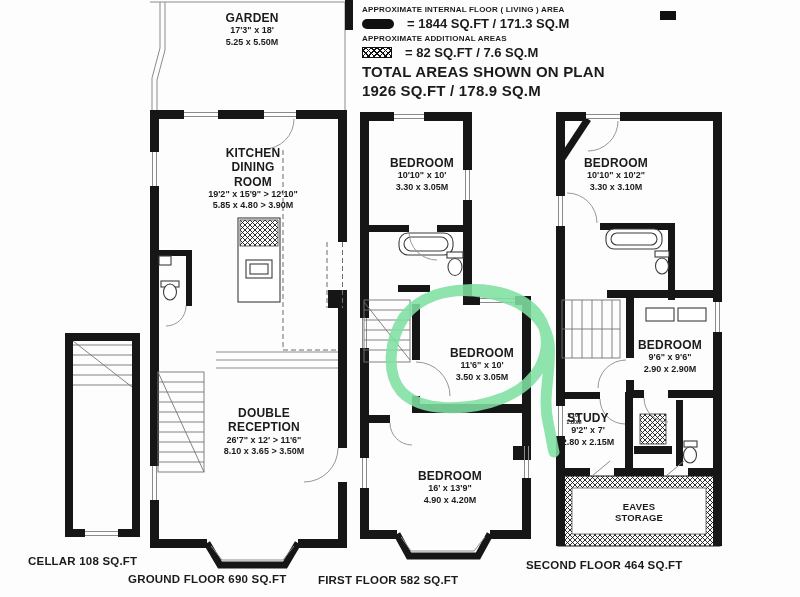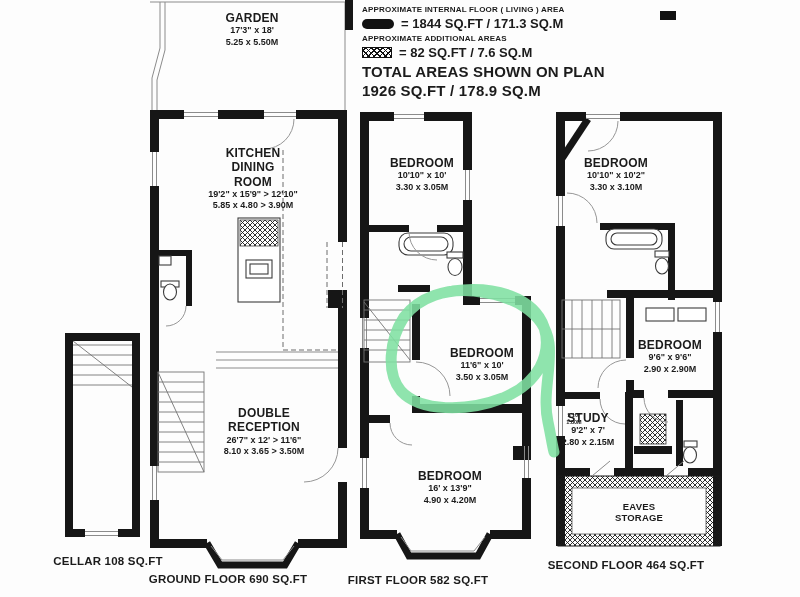--- a/index.html
+++ b/index.html
@@ -3,24 +3,24 @@
 <meta charset="utf-8">
 <style>
 *{margin:0;padding:0;box-sizing:border-box}
 body{background:#fff}
 #canvas{position:relative;width:800px;height:597px;background:#fdfdfd;overflow:hidden;
   font-family:"Liberation Sans",sans-serif;color:#1b1b1b}
 #plan-svg{position:absolute;left:0;top:0}
 .room-label{position:absolute;text-align:center}
 .room-name{font-size:12px;font-weight:700;letter-spacing:.2px;white-space:pre-line;line-height:1.2}
 .room-dim{font-size:9px;font-weight:600;line-height:1.25;white-space:nowrap}
-.caption{position:absolute;text-align:center;font-size:11.5px;font-weight:700;letter-spacing:.2px;white-space:nowrap}
+.caption{position:absolute;font-size:11.5px;font-weight:700;letter-spacing:.2px;white-space:nowrap}
 .legend{position:absolute;left:362px;top:5px;width:330px}
 .legend-small{font-size:8px;font-weight:700;letter-spacing:.2px}
-.legend-row{display:flex;align-items:center;gap:7px;margin:2px 0 3px}
+.legend-row{display:flex;align-items:center;gap:13px;margin:2px 0 3px}
 .legend-val{font-size:13px;font-weight:700}
 .swatch-solid{width:32px;height:10px;background:#111;border-radius:5px}
 .swatch-hatch{width:30px;height:11px;border:1px solid #111;
   background:repeating-linear-gradient(45deg,#111 0 1px,transparent 1px 4px),
              repeating-linear-gradient(-45deg,#111 0 1px,transparent 1px 4px)}
 .legend-total{font-size:15px;font-weight:700;letter-spacing:.2px;line-height:1.25}
 .legend-mark{position:absolute;left:660px;top:11px;width:16px;height:9px;background:#111}
 .height-marker{position:absolute;left:560px;top:412px;width:28px;text-align:center;
   font-size:5.5px;font-weight:700;line-height:1.25}
 svg .wall{fill:#161616}

